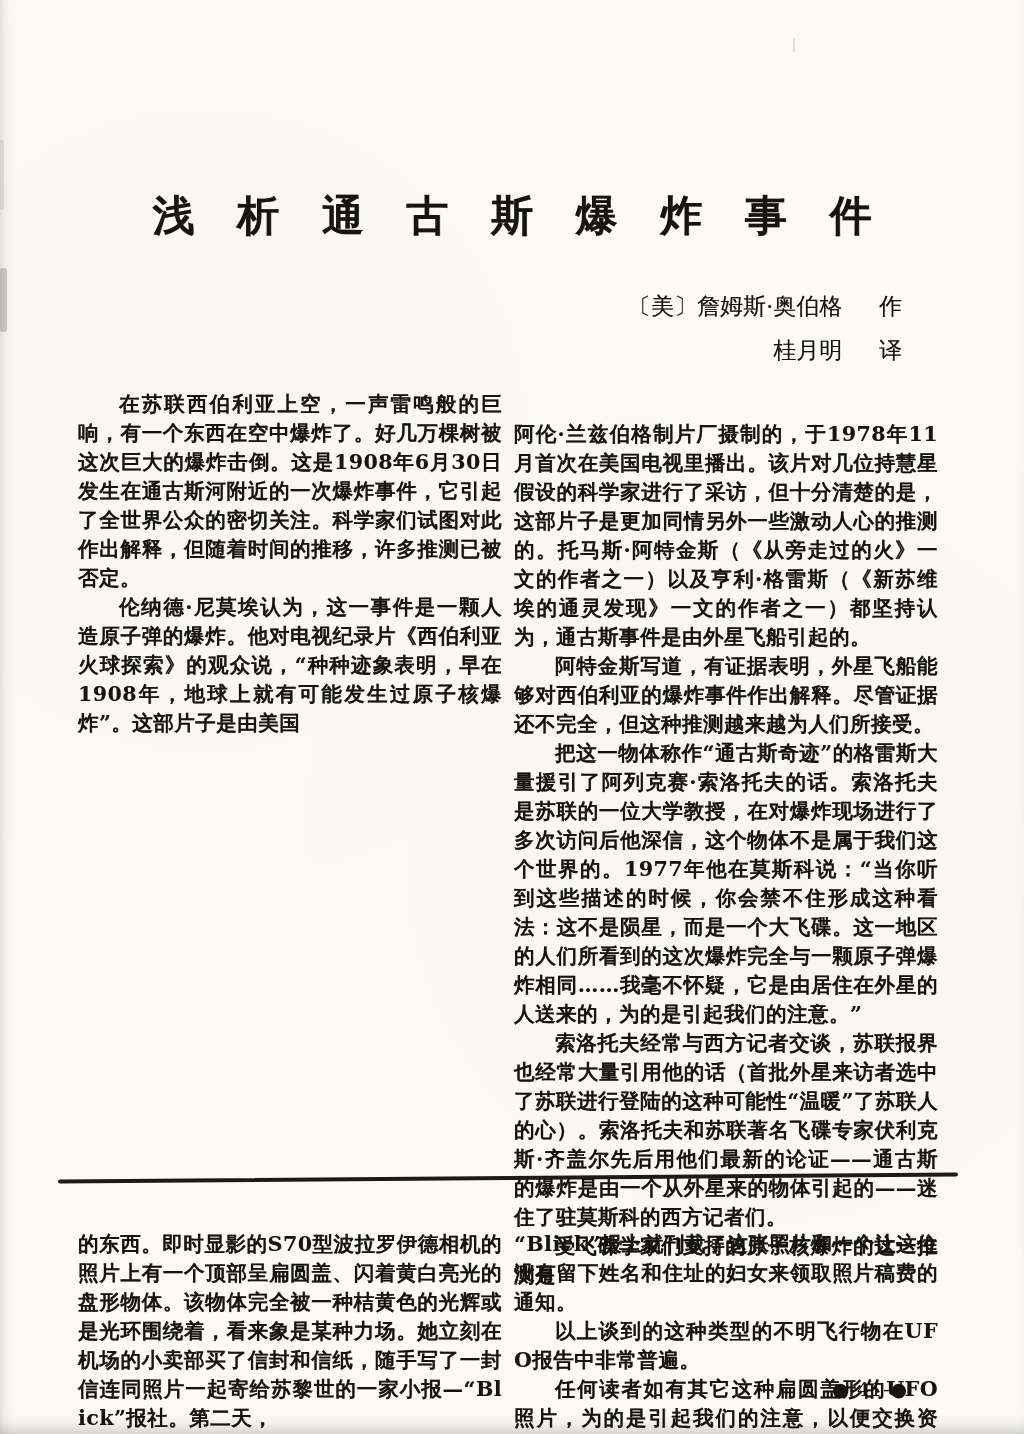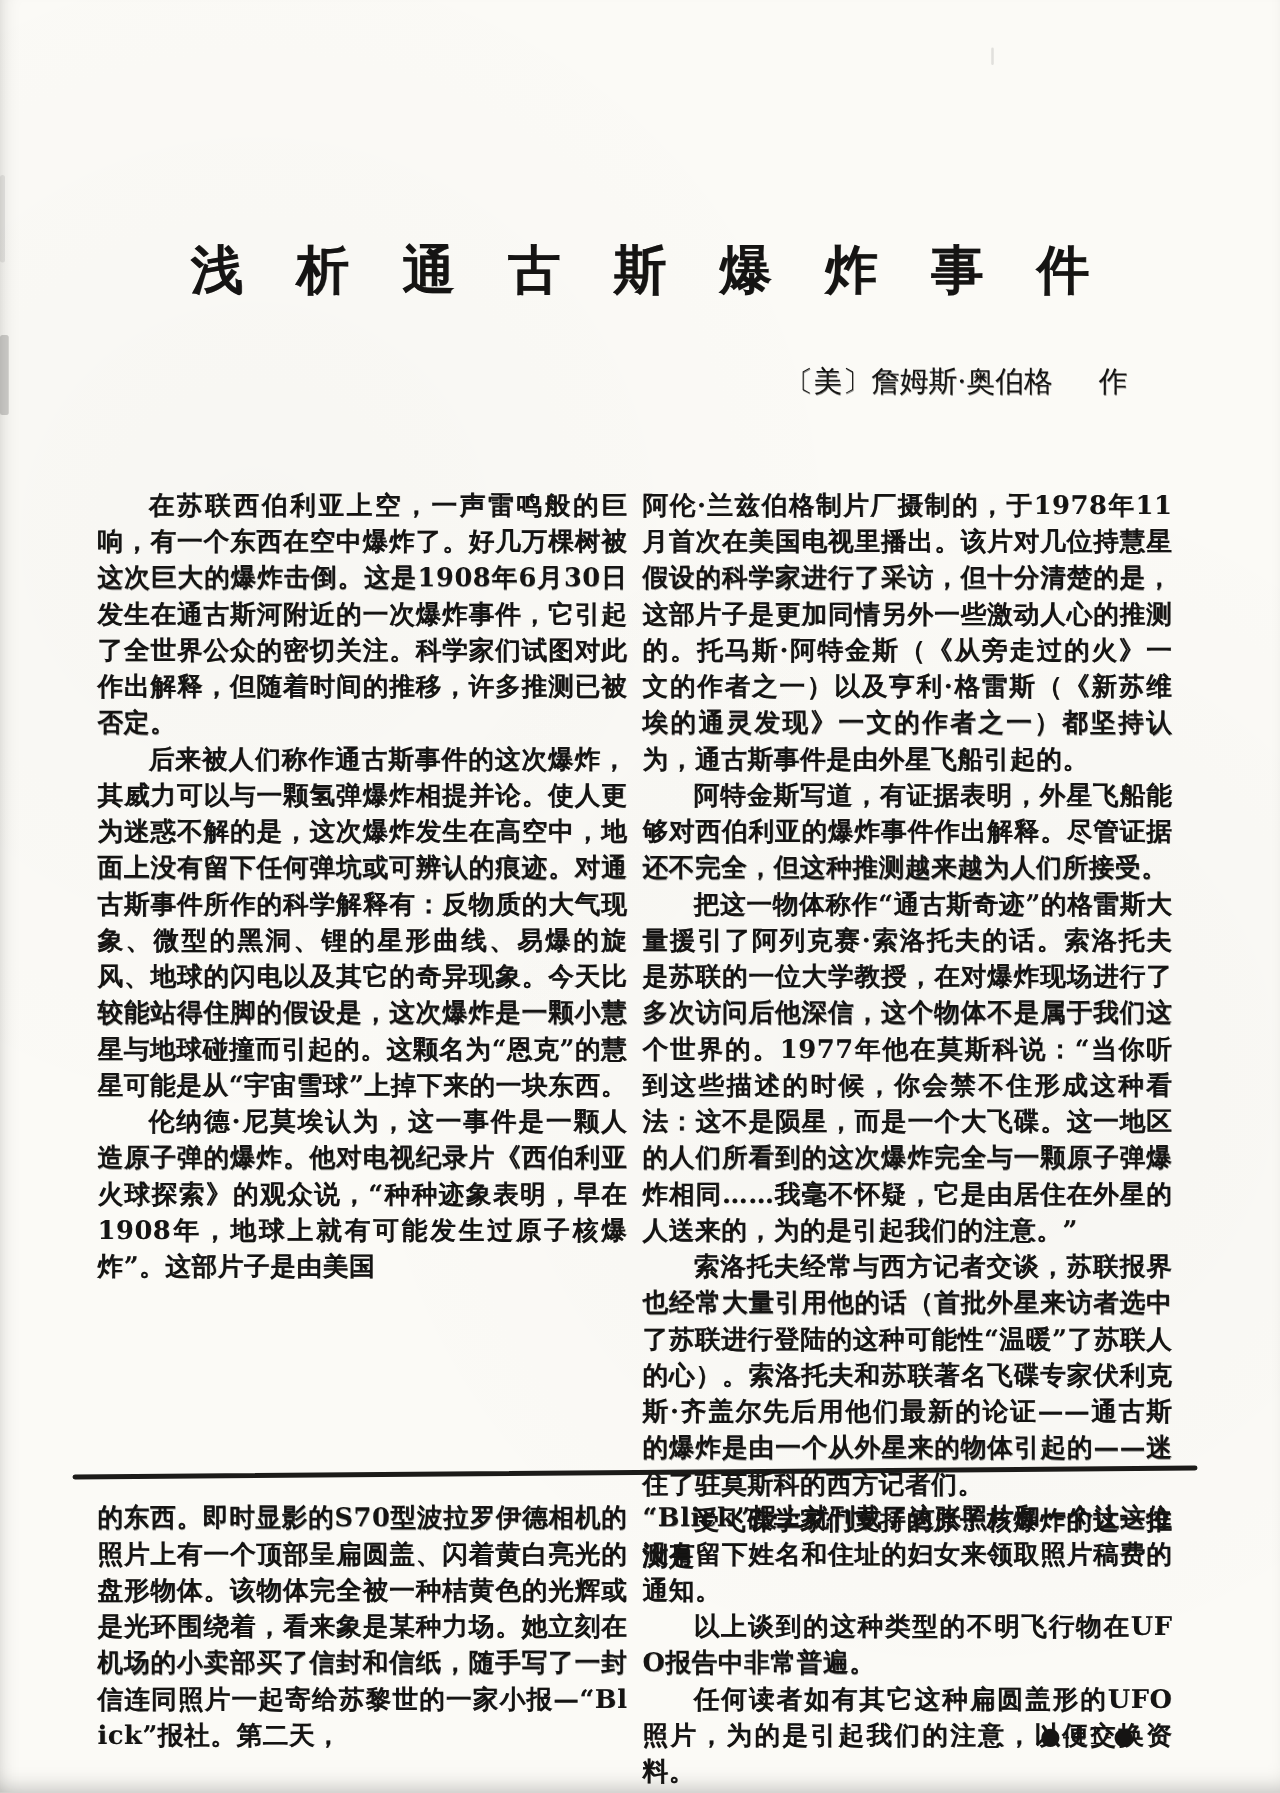--- a/index.html
+++ b/index.html
@@ -59,21 +59,21 @@
     font-size: 20.5px;
     line-height: 29px;
     font-weight: 600;
     text-align: justify;
     text-justify: inter-ideograph;
     letter-spacing: 0.5px;
     text-shadow: 0.3px 0.3px 0 rgba(0,0,0,0.4);
     word-break: break-all;
   }
   .col p.indent { text-indent: 2em; }
-  .col p.cont { text-indent: 0; }
+  .col p.cont { text-indent: 0; margin-top: 30px; }
   .divider {
     position: absolute;
     top: 1176px;
     left: 58px;
     width: 900px;
     height: 4px;
     background: #1c1b19;
     transform: rotate(-0.45deg);
     border-radius: 2px;
   }
@@ -100,26 +100,26 @@
 <div class="page">
 
   <div class="artifact a1"></div>
   <div class="artifact a2"></div>
   <div class="artifact a3"></div>
 
   <h1 class="title">浅 析 通 古 斯 爆 炸 事 件</h1>
 
   <div class="byline">
     <div><span>〔美〕詹姆斯·奥伯格</span><span class="role-gap"></span><span>作</span></div>
+    <div><span>桂月明</span><span class="role-gap"></span><span>译</span></div>
   </div>
 
   <div class="columns body-cols">
     <div class="col">
       <p class="indent">在苏联西伯利亚上空，一声雷鸣般的巨响，有一个东西在空中爆炸了。好几万棵树被这次巨大的爆炸击倒。这是1908年6月30日发生在通古斯河附近的一次爆炸事件，它引起了全世界公众的密切关注。科学家们试图对此作出解释，但随着时间的推移，许多推测已被否定。</p>
-      <p class="indent">后来被人们称作通古斯事件的这次爆炸，其威力可以与一颗氢弹爆炸相提并论。使人更为迷惑不解的是，这次爆炸发生在高空中，地面上没有留下任何弹坑或可辨认的痕迹。对通古斯事件所作的科学解释有：反物质的大气现象、微型的黑洞、锂的星形曲线、易爆的旋风、地球的闪电以及其它的奇异现象。今天比较能站得住脚的假设是，这次爆炸是一颗小慧星与地球碰撞而引起的。这颗名为“恩克”的慧星可能是从“宇宙雪球”上掉下来的一块东西。</p>
       <p class="indent">伦纳德·尼莫埃认为，这一事件是一颗人造原子弹的爆炸。他对电视纪录片《西伯利亚火球探索》的观众说，“种种迹象表明，早在1908年，地球上就有可能发生过原子核爆炸”。这部片子是由美国</p>
     </div>
     <div class="col">
       <p class="cont">阿伦·兰兹伯格制片厂摄制的，于1978年11月首次在美国电视里播出。该片对几位持慧星假设的科学家进行了采访，但十分清楚的是，这部片子是更加同情另外一些激动人心的推测的。托马斯·阿特金斯（《从旁走过的火》一文的作者之一）以及亨利·格雷斯（《新苏维埃的通灵发现》一文的作者之一）都坚持认为，通古斯事件是由外星飞船引起的。</p>
       <p class="indent">阿特金斯写道，有证据表明，外星飞船能够对西伯利亚的爆炸事件作出解释。尽管证据还不完全，但这种推测越来越为人们所接受。</p>
       <p class="indent">把这一物体称作“通古斯奇迹”的格雷斯大量援引了阿列克赛·索洛托夫的话。索洛托夫是苏联的一位大学教授，在对爆炸现场进行了多次访问后他深信，这个物体不是属于我们这个世界的。1977年他在莫斯科说：“当你听到这些描述的时候，你会禁不住形成这种看法：这不是陨星，而是一个大飞碟。这一地区的人们所看到的这次爆炸完全与一颗原子弹爆炸相同……我毫不怀疑，它是由居住在外星的人送来的，为的是引起我们的注意。”</p>
       <p class="indent">索洛托夫经常与西方记者交谈，苏联报界也经常大量引用他的话（首批外星来访者选中了苏联进行登陆的这种可能性“温暖”了苏联人的心）。索洛托夫和苏联著名飞碟专家伏利克斯·齐盖尔先后用他们最新的论证——通古斯的爆炸是由一个从外星来的物体引起的——迷住了驻莫斯科的西方记者们。</p>
       <p class="indent">受飞碟学家们支持的原子核爆炸的这一推测是</p>
     </div>
   </div>

